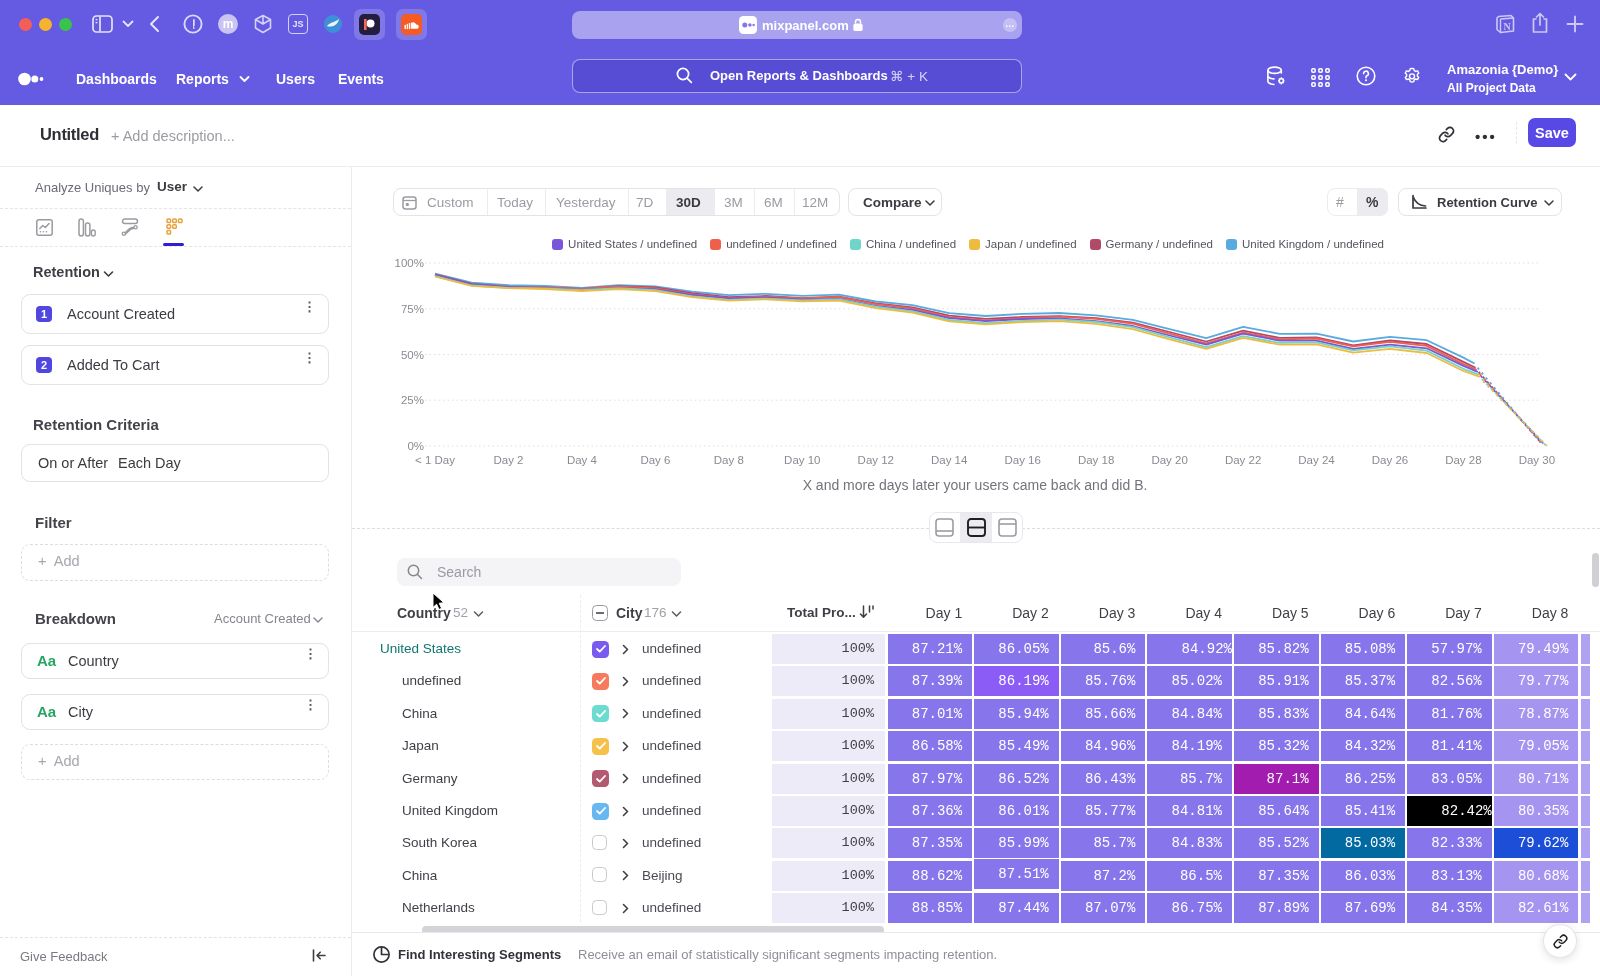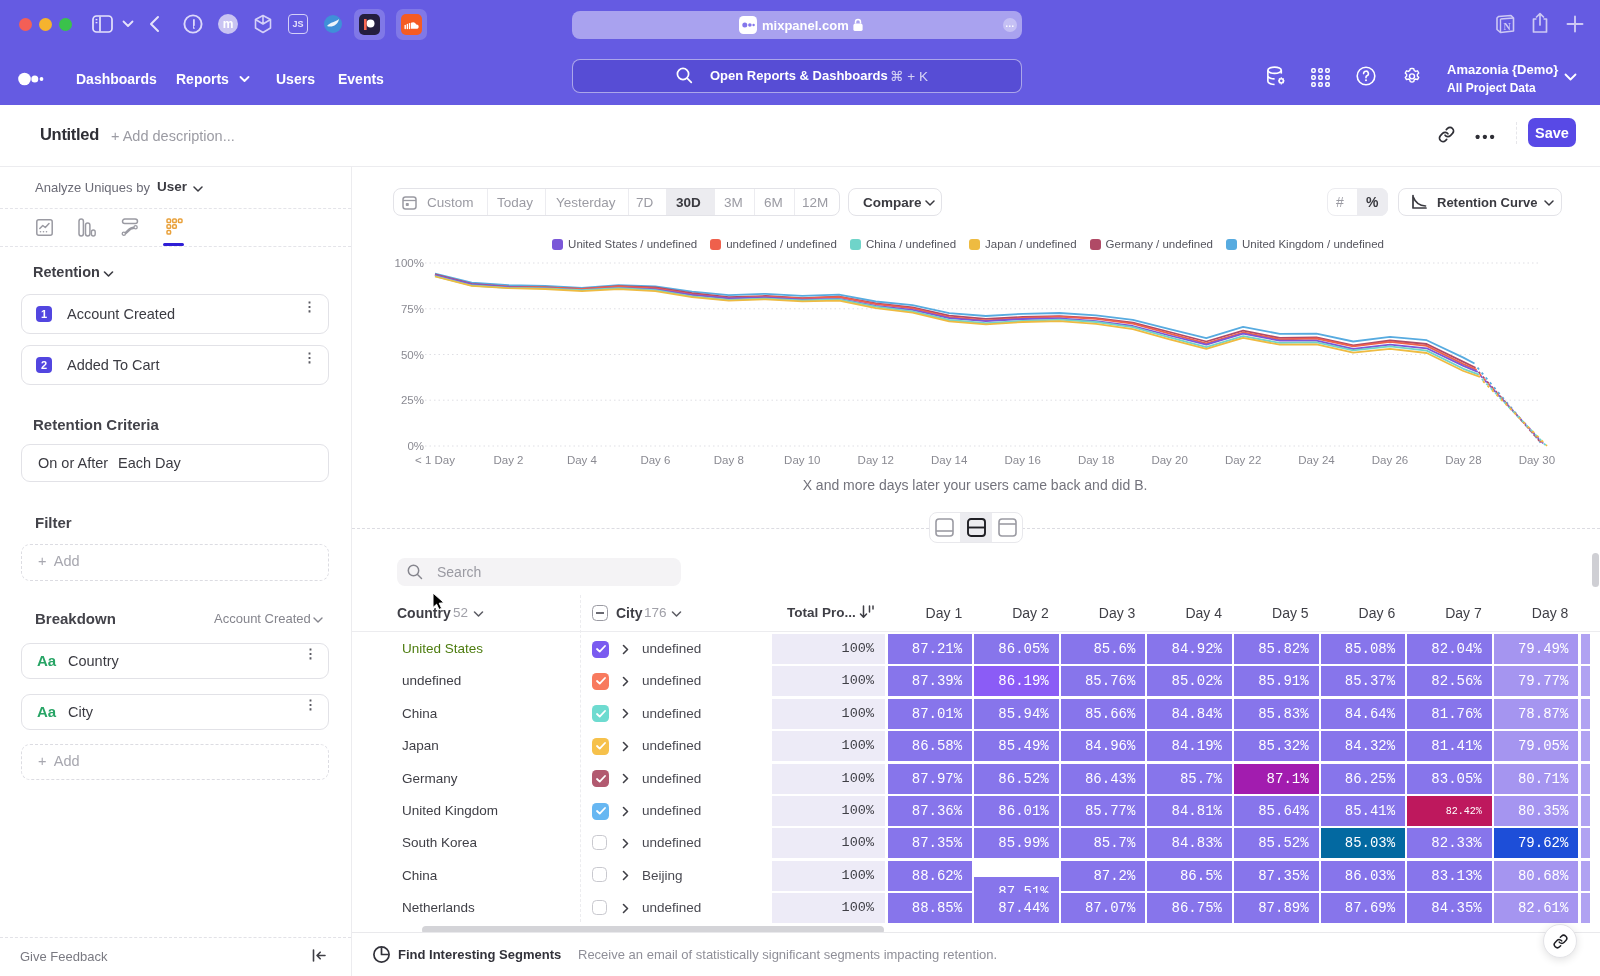--- a/index.html
+++ b/index.html
@@ -390,39 +390,39 @@
 <div class="abs" style="left:352px;top:631px;width:1248px;height:1px;background:#ececef"></div>
 <div class="abs" style="left:580px;top:595px;width:1px;height:327px;border-left:1px dashed #ececef"></div>
 <div style="position:absolute;left:882.2px;top:605px;width:80px;text-align:right;font-size:14px;color:#3f3f46">Day 1</div>
 <div style="position:absolute;left:968.8px;top:605px;width:80px;text-align:right;font-size:14px;color:#3f3f46">Day 2</div>
 <div style="position:absolute;left:1055.4px;top:605px;width:80px;text-align:right;font-size:14px;color:#3f3f46">Day 3</div>
 <div style="position:absolute;left:1142.0px;top:605px;width:80px;text-align:right;font-size:14px;color:#3f3f46">Day 4</div>
 <div style="position:absolute;left:1228.6px;top:605px;width:80px;text-align:right;font-size:14px;color:#3f3f46">Day 5</div>
 <div style="position:absolute;left:1315.2px;top:605px;width:80px;text-align:right;font-size:14px;color:#3f3f46">Day 6</div>
 <div style="position:absolute;left:1401.8px;top:605px;width:80px;text-align:right;font-size:14px;color:#3f3f46">Day 7</div>
 <div style="position:absolute;left:1488.4px;top:605px;width:80px;text-align:right;font-size:14px;color:#3f3f46">Day 8</div>
-<div style="position:absolute;left:402px;top:641.0px;font-size:13.5px;color:#4d7c0f">United States</div>
+<div style="position:absolute;left:380px;top:641.0px;font-size:13.5px;color:#0f766e">United States</div>
 <div style="position:absolute;left:592px;top:640.5px;width:17px;height:17px;border-radius:4.5px;background:#7a5bf0;display:flex;align-items:center;justify-content:center">
     <svg width="10" height="8" viewBox="0 0 10 8">
       <path d="M1 4 L3.7 6.6 L9 1" fill="none" stroke="#fff" stroke-width="1.8" stroke-linecap="round" stroke-linejoin="round"></path>
     </svg>
   </div>
 <svg style="position:absolute;left:622px;top:643.5px" width="7" height="11" viewBox="0 0 7 11">
     <path d="M1.5 1.5 L5.5 5.5 L1.5 9.5" fill="none" stroke="#3f3f46" stroke-width="1.6" stroke-linecap="round" stroke-linejoin="round"></path>
   </svg>
 <div style="position:absolute;left:642px;top:641.0px;font-size:13.5px;color:#4a4a52">undefined</div>
 <div style="position:absolute;left:772px;top:634.0px;width:112.5px;height:30.0px;background:#edebf7"></div>
 <div style="position:absolute;left:774px;top:641.0px;width:100px;text-align:right;font-family:'Liberation Mono',monospace;font-size:13.5px;color:#3f3f46">100%</div>
 <div style="position:absolute;left:887.6px;top:634.0px;width:84.6px;height:30.0px;background:#8775eb;display:flex;align-items:center;justify-content:flex-end;padding-right:10px;box-sizing:border-box;font-family:'Liberation Mono',monospace;font-size:14px;color:#fff">87.21%</div>
 <div style="position:absolute;left:974.2px;top:634.0px;width:84.6px;height:30.0px;background:#8775eb;display:flex;align-items:center;justify-content:flex-end;padding-right:10px;box-sizing:border-box;font-family:Liberation Mono, monospace;font-size:14px;color:#fff">86.05%</div>
 <div style="position:absolute;left:1060.8px;top:634.0px;width:84.6px;height:30.0px;background:#8775eb;display:flex;align-items:center;justify-content:flex-end;padding-right:10px;box-sizing:border-box;font-family:'Liberation Mono',monospace;font-size:14px;color:#fff">85.6%</div>
-<div style="position:absolute;left:1147.4px;top:634.0px;width:84.6px;height:30.0px;background:#8775eb;display:flex;align-items:center;justify-content:flex-end;padding-right:10px;box-sizing:border-box;font-family:'Liberation Mono',monospace;font-size:14px;color:#fff">84.92%</div>
+<div style="position:absolute;left:1147.4px;top:634.0px;width:84.6px;height:30.0px;background:#8775eb;display:flex;align-items:center;justify-content:flex-end;padding-right:0;box-sizing:border-box;font-family:'Liberation Mono',monospace;font-size:14px;color:#fff">84.92%</div>
 <div style="position:absolute;left:1234.0px;top:634.0px;width:84.6px;height:30.0px;background:#8775eb;display:flex;align-items:center;justify-content:flex-end;padding-right:10px;box-sizing:border-box;font-family:'Liberation Mono',monospace;font-size:14px;color:#fff">85.82%</div>
 <div style="position:absolute;left:1320.6px;top:634.0px;width:84.6px;height:30.0px;background:#8775eb;display:flex;align-items:center;justify-content:flex-end;padding-right:10px;box-sizing:border-box;font-family:'Liberation Mono',monospace;font-size:14px;color:#fff">85.08%</div>
-<div style="position:absolute;left:1407.2px;top:634.0px;width:84.6px;height:30.0px;background:#8775eb;display:flex;align-items:center;justify-content:flex-end;padding-right:10px;box-sizing:border-box;font-family:'Liberation Mono',monospace;font-size:14px;color:#fff">82.04%</div>
+<div style="position:absolute;left:1407.2px;top:634.0px;width:84.6px;height:30.0px;background:#8775eb;display:flex;align-items:center;justify-content:flex-end;padding-right:10px;box-sizing:border-box;font-family:'Liberation Mono',monospace;font-size:14px;color:#fff">57.97%</div>
 <div style="position:absolute;left:1493.8px;top:634.0px;width:84.6px;height:30.0px;background:#a595f0;display:flex;align-items:center;justify-content:flex-end;padding-right:10px;box-sizing:border-box;font-family:'Liberation Mono',monospace;font-size:14px;color:#fff">79.49%</div>
 <div style="position:absolute;left:1581.3px;top:634.0px;width:8.9px;height:30.0px;background:#b0a2f2"></div>
 <div style="position:absolute;left:402px;top:673.4px;font-size:13.5px;color:#3f3f46">undefined</div>
 <div style="position:absolute;left:592px;top:672.9px;width:17px;height:17px;border-radius:4.5px;background:#f87a5e;display:flex;align-items:center;justify-content:center">
     <svg width="10" height="8" viewBox="0 0 10 8">
       <path d="M1 4 L3.7 6.6 L9 1" fill="none" stroke="#fff" stroke-width="1.8" stroke-linecap="round" stroke-linejoin="round"></path>
     </svg>
   </div>
 <svg style="position:absolute;left:622px;top:675.9px" width="7" height="11" viewBox="0 0 7 11">
     <path d="M1.5 1.5 L5.5 5.5 L1.5 9.5" fill="none" stroke="#3f3f46" stroke-width="1.6" stroke-linecap="round" stroke-linejoin="round"></path>
@@ -513,21 +513,21 @@
   </svg>
 <div style="position:absolute;left:642px;top:803.0px;font-size:13.5px;color:#4a4a52">undefined</div>
 <div style="position:absolute;left:772px;top:796.0px;width:112.5px;height:30.0px;background:#edebf7"></div>
 <div style="position:absolute;left:774px;top:803.0px;width:100px;text-align:right;font-family:'Liberation Mono',monospace;font-size:13.5px;color:#3f3f46">100%</div>
 <div style="position:absolute;left:887.6px;top:796.0px;width:84.6px;height:30.0px;background:#8775eb;display:flex;align-items:center;justify-content:flex-end;padding-right:10px;box-sizing:border-box;font-family:'Liberation Mono',monospace;font-size:14px;color:#fff">87.36%</div>
 <div style="position:absolute;left:974.2px;top:796.0px;width:84.6px;height:30.0px;background:#8775eb;display:flex;align-items:center;justify-content:flex-end;padding-right:10px;box-sizing:border-box;font-family:'Liberation Mono',monospace;font-size:14px;color:#fff">86.01%</div>
 <div style="position:absolute;left:1060.8px;top:796.0px;width:84.6px;height:30.0px;background:#8775eb;display:flex;align-items:center;justify-content:flex-end;padding-right:10px;box-sizing:border-box;font-family:'Liberation Mono',monospace;font-size:14px;color:#fff">85.77%</div>
 <div style="position:absolute;left:1147.4px;top:796.0px;width:84.6px;height:30.0px;background:#8775eb;display:flex;align-items:center;justify-content:flex-end;padding-right:10px;box-sizing:border-box;font-family:'Liberation Mono',monospace;font-size:14px;color:#fff">84.81%</div>
 <div style="position:absolute;left:1234.0px;top:796.0px;width:84.6px;height:30.0px;background:#8775eb;display:flex;align-items:center;justify-content:flex-end;padding-right:10px;box-sizing:border-box;font-family:'Liberation Mono',monospace;font-size:14px;color:#fff">85.64%</div>
 <div style="position:absolute;left:1320.6px;top:796.0px;width:84.6px;height:30.0px;background:#8775eb;display:flex;align-items:center;justify-content:flex-end;padding-right:10px;box-sizing:border-box;font-family:'Liberation Mono',monospace;font-size:14px;color:#fff">85.41%</div>
-<div style="position:absolute;left:1407.2px;top:796.0px;width:84.6px;height:30.0px;background:#be185d;display:flex;align-items:center;justify-content:flex-end;padding-right:10px;box-sizing:border-box;font-family:'Liberation Mono',monospace;font-size:10px;color:#fff">82.42%</div>
+<div style="position:absolute;left:1407.2px;top:796.0px;width:84.6px;height:30.0px;background:#000000;display:flex;align-items:center;justify-content:flex-end;box-sizing:border-box;font-family:'Liberation Mono',monospace;font-size:14px;color:#fff">82.42%</div>
 <div style="position:absolute;left:1493.8px;top:796.0px;width:84.6px;height:30.0px;background:#a595f0;display:flex;align-items:center;justify-content:flex-end;padding-right:10px;box-sizing:border-box;font-family:'Liberation Mono',monospace;font-size:14px;color:#fff">80.35%</div>
 <div style="position:absolute;left:1581.3px;top:796.0px;width:8.9px;height:30.0px;background:#b0a2f2"></div>
 <div style="position:absolute;left:402px;top:835.4px;font-size:13.5px;color:#3f3f46">South Korea</div>
 <div style="position:absolute;left:592px;top:834.9px;width:15px;height:15px;border-radius:4.5px;border:1.5px solid #c9c9cf;background:#fff"></div>
 <svg style="position:absolute;left:622px;top:837.9px" width="7" height="11" viewBox="0 0 7 11">
     <path d="M1.5 1.5 L5.5 5.5 L1.5 9.5" fill="none" stroke="#3f3f46" stroke-width="1.6" stroke-linecap="round" stroke-linejoin="round"></path>
   </svg>
 <div style="position:absolute;left:642px;top:835.4px;font-size:13.5px;color:#4a4a52">undefined</div>
 <div style="position:absolute;left:772px;top:828.4px;width:112.5px;height:30.0px;background:#edebf7"></div>
 <div style="position:absolute;left:774px;top:835.4px;width:100px;text-align:right;font-family:'Liberation Mono',monospace;font-size:13.5px;color:#3f3f46">100%</div>
@@ -542,21 +542,21 @@
 <div style="position:absolute;left:1581.3px;top:828.4px;width:8.9px;height:30.0px;background:#b0a2f2"></div>
 <div style="position:absolute;left:402px;top:867.8px;font-size:13.5px;color:#3f3f46">China</div>
 <div style="position:absolute;left:592px;top:867.3px;width:15px;height:15px;border-radius:4.5px;border:1.5px solid #c9c9cf;background:#fff"></div>
 <svg style="position:absolute;left:622px;top:870.3px" width="7" height="11" viewBox="0 0 7 11">
     <path d="M1.5 1.5 L5.5 5.5 L1.5 9.5" fill="none" stroke="#3f3f46" stroke-width="1.6" stroke-linecap="round" stroke-linejoin="round"></path>
   </svg>
 <div style="position:absolute;left:642px;top:867.8px;font-size:13.5px;color:#4a4a52">Beijing</div>
 <div style="position:absolute;left:772px;top:860.8px;width:112.5px;height:30.0px;background:#edebf7"></div>
 <div style="position:absolute;left:774px;top:867.8px;width:100px;text-align:right;font-family:'Liberation Mono',monospace;font-size:13.5px;color:#3f3f46">100%</div>
 <div style="position:absolute;left:887.6px;top:860.8px;width:84.6px;height:30.0px;background:#8775eb;display:flex;align-items:center;justify-content:flex-end;padding-right:10px;box-sizing:border-box;font-family:'Liberation Mono',monospace;font-size:14px;color:#fff">88.62%</div>
-<div style="position:absolute;left:974.2px;top:877px;width:84.6px;height:30.0px;background:#8775eb;display:flex;align-items:center;justify-content:flex-end;padding-right:10px;box-sizing:border-box;font-family:'Liberation Mono',monospace;font-size:14px;color:#fff">87.51%</div>
+<div style="position:absolute;left:974.2px;top:859px;width:84.6px;height:30.0px;background:#8775eb;display:flex;align-items:center;justify-content:flex-end;padding-right:10px;box-sizing:border-box;font-family:'Liberation Mono',monospace;font-size:14px;color:#fff">87.51%</div>
 <div style="position:absolute;left:1060.8px;top:860.8px;width:84.6px;height:30.0px;background:#8775eb;display:flex;align-items:center;justify-content:flex-end;padding-right:10px;box-sizing:border-box;font-family:'Liberation Mono',monospace;font-size:14px;color:#fff">87.2%</div>
 <div style="position:absolute;left:1147.4px;top:860.8px;width:84.6px;height:30.0px;background:#8775eb;display:flex;align-items:center;justify-content:flex-end;padding-right:10px;box-sizing:border-box;font-family:'Liberation Mono',monospace;font-size:14px;color:#fff">86.5%</div>
 <div style="position:absolute;left:1234.0px;top:860.8px;width:84.6px;height:30.0px;background:#8775eb;display:flex;align-items:center;justify-content:flex-end;padding-right:10px;box-sizing:border-box;font-family:'Liberation Mono',monospace;font-size:14px;color:#fff">87.35%</div>
 <div style="position:absolute;left:1320.6px;top:860.8px;width:84.6px;height:30.0px;background:#8775eb;display:flex;align-items:center;justify-content:flex-end;padding-right:10px;box-sizing:border-box;font-family:'Liberation Mono',monospace;font-size:14px;color:#fff">86.03%</div>
 <div style="position:absolute;left:1407.2px;top:860.8px;width:84.6px;height:30.0px;background:#8775eb;display:flex;align-items:center;justify-content:flex-end;padding-right:10px;box-sizing:border-box;font-family:'Liberation Mono',monospace;font-size:14px;color:#fff">83.13%</div>
 <div style="position:absolute;left:1493.8px;top:860.8px;width:84.6px;height:30.0px;background:#a595f0;display:flex;align-items:center;justify-content:flex-end;padding-right:10px;box-sizing:border-box;font-family:'Liberation Mono',monospace;font-size:14px;color:#fff">80.68%</div>
 <div style="position:absolute;left:1581.3px;top:860.8px;width:8.9px;height:30.0px;background:#b0a2f2"></div>
 <div style="position:absolute;left:402px;top:900.2px;font-size:13.5px;color:#3f3f46">Netherlands</div>
 <div style="position:absolute;left:592px;top:899.7px;width:15px;height:15px;border-radius:4.5px;border:1.5px solid #c9c9cf;background:#fff"></div>
 <svg style="position:absolute;left:622px;top:902.7px" width="7" height="11" viewBox="0 0 7 11">

